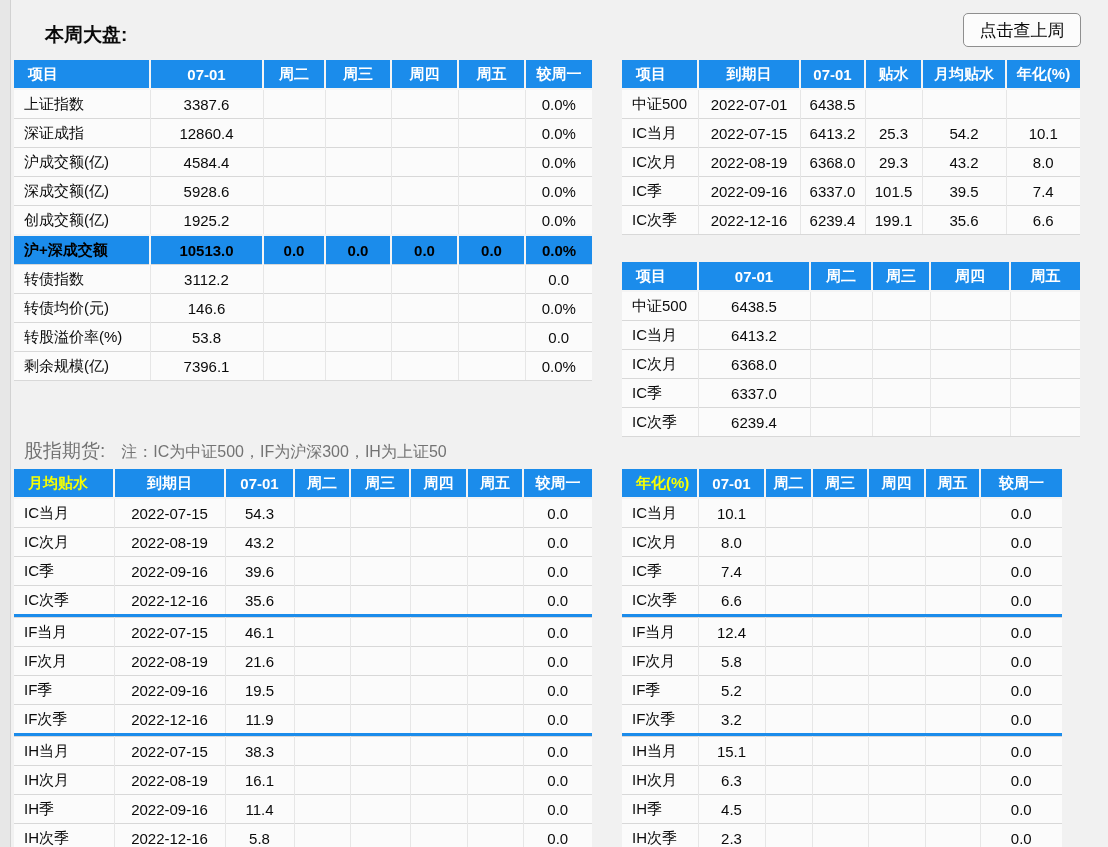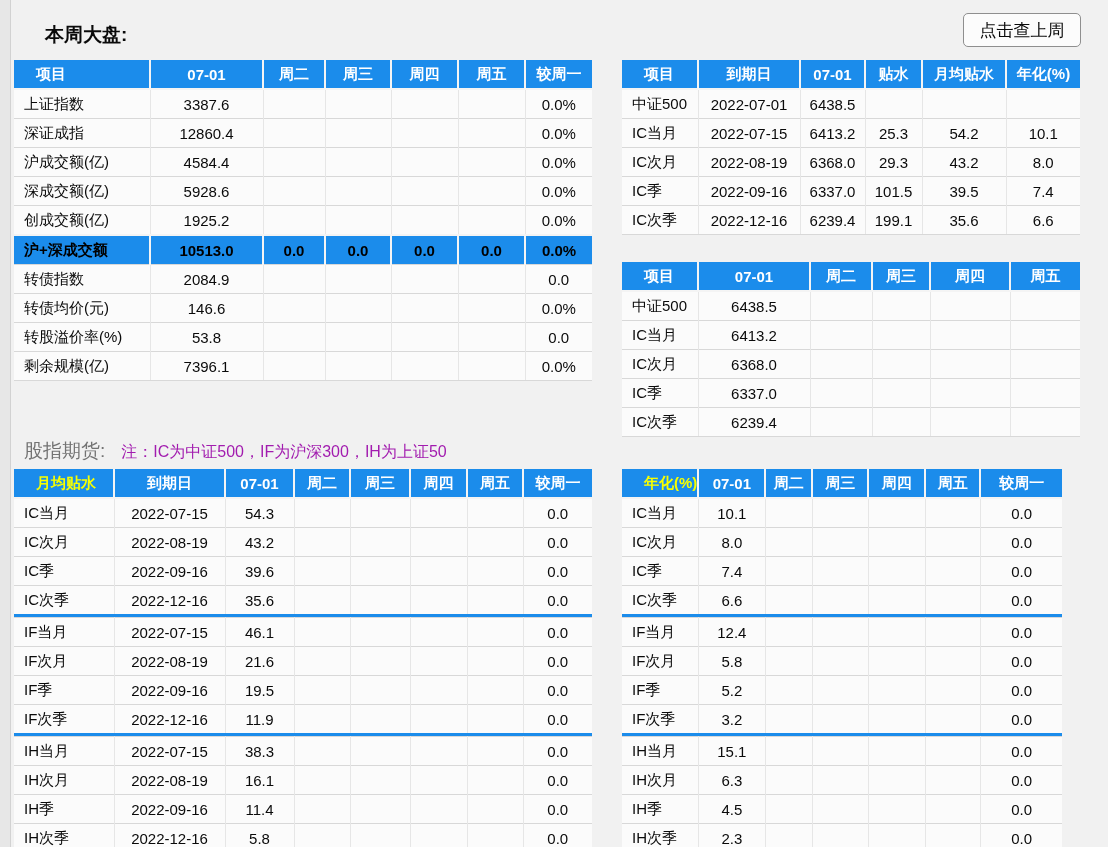--- a/index.html
+++ b/index.html
@@ -9,27 +9,27 @@
   html,body{margin:0;padding:0;}
   body{font-family:"Liberation Sans","DejaVu Sans",sans-serif;background:#f1f1f1;}
   .page{position:relative;width:1108px;height:847px;background:#f1f1f1;overflow:hidden;}
   .win-edge{position:absolute;left:0;top:0;width:10px;height:847px;background:#e7e7e7;border-right:1px solid #d2d2d2;}
   .page-title{position:absolute;left:24px;top:22px;font-size:19px;font-weight:bold;color:#0a0a0a;margin-left:21px;}
   .lastweek-btn{position:absolute;left:963px;top:13px;width:118px;height:34px;background:#fcfcfc;
     border:1px solid #8f8f8f;border-radius:5px;font-size:17px;color:#0a0a0a;
     font-family:"Liberation Sans","DejaVu Sans",sans-serif;display:flex;align-items:center;justify-content:center;cursor:pointer;}
   .section2{position:absolute;left:24px;top:438px;display:flex;align-items:baseline;gap:16px;}
   .section2 .s2-title{font-size:19px;font-weight:normal;color:#737373;}
-  .section2 .s2-note{font-size:16px;color:#a21caf;}
+  .section2 .s2-note{font-size:16px;color:#737373;}
 
   table{position:absolute;border-collapse:collapse;table-layout:fixed;background:#fbfbfb;font-size:15px;color:#0a0a0a;}
   th{background:var(--blue);color:#fff;font-weight:bold;height:28px;padding:0;text-align:center;
      border-right:2px solid #f4f4f4;border-bottom:2px solid #f4f4f4;overflow:hidden;white-space:nowrap;}
   th:last-child{border-right:none;}
-  th:first-child{text-align:left;padding-left:22px;margin-left:29px;}
+  th:first-child{text-align:left;padding-left:14px;margin-left:29px;}
   th.accent{color:var(--yellow);}
   td{height:28px;padding:0;text-align:center;border-top:1px solid #d8d8d8;border-right:1px solid #e6e6e6;
      overflow:hidden;white-space:nowrap;}
   td:last-child{border-right:none;}
   tbody tr:last-child td{border-bottom:1px solid #d8d8d8;}
   td.label{text-align:left;padding-left:10px;}
   tr.highlight td{background:var(--blue);color:#000000;font-weight:bold;border-right:2px solid #f4f4f4;border-top:2px solid #f4f4f4;}
   tr.highlight td:last-child{border-right:none;}
   tr.sep td{background:var(--blue);height:3px;border:none;padding:0;}
 
@@ -120,21 +120,21 @@
           <td class="label">沪+深成交额</td>
           <td>10513.0</td>
           <td>0.0</td>
           <td>0.0</td>
           <td>0.0</td>
           <td>0.0</td>
           <td>0.0%</td>
         </tr>
         <tr>
           <td class="label">转债指数</td>
-          <td>2084.9</td>
+          <td>3112.2</td>
           <td></td>
           <td></td>
           <td></td>
           <td></td>
           <td>0.0</td>
         </tr>
         <tr>
           <td class="label">转债均价(元)</td>
           <td>146.6</td>
           <td></td>

